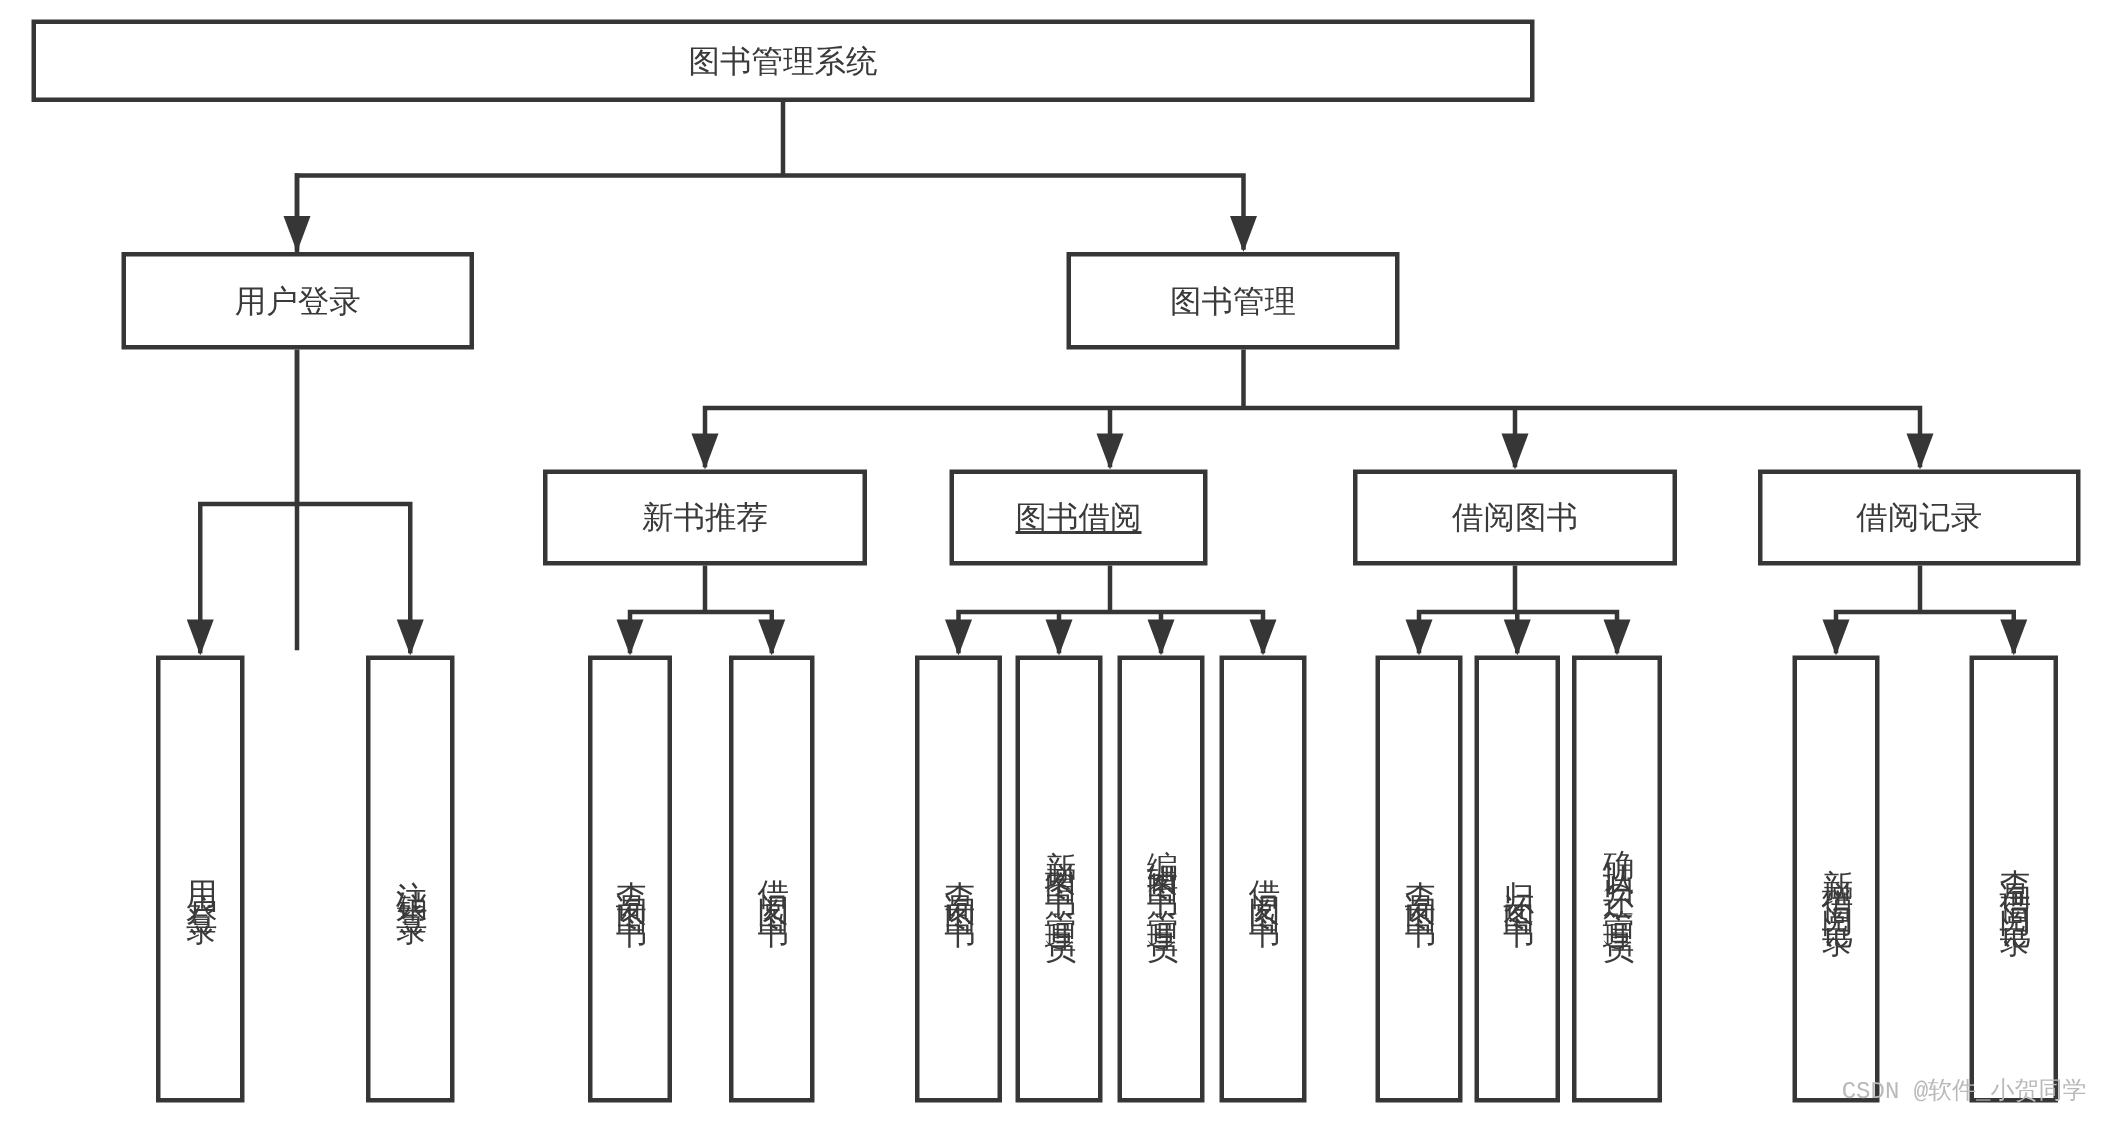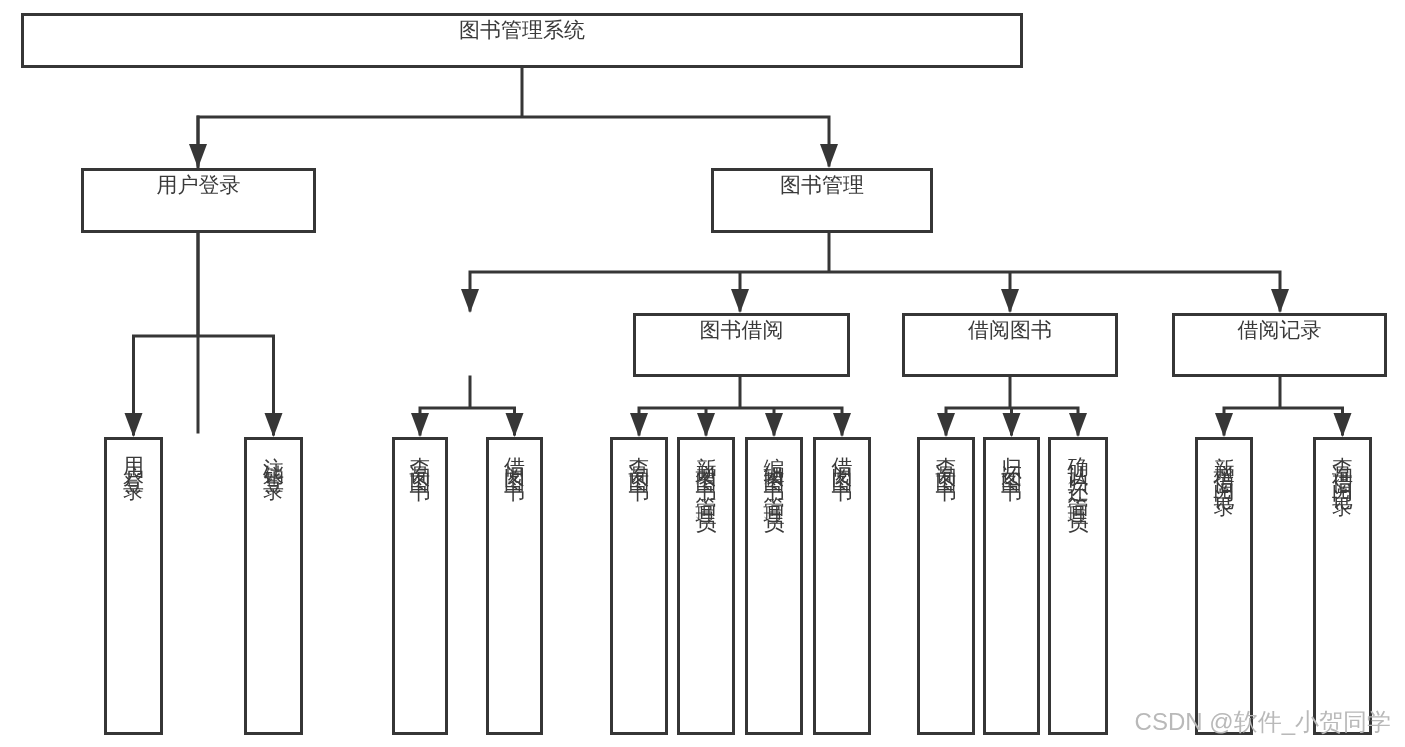--- a/index.html
+++ b/index.html
@@ -17,20 +17,21 @@
     left: 0; top: 0;
     width: 1405px; height: 747px;
     z-index: 1;
   }
   .node {
     position: absolute;
     box-sizing: border-box;
     background: #ffffff;
     border: 3px solid #363636;
     display: flex;
+    align-items: center;
     justify-content: center;
     z-index: 2;
   }
   .hlabel {
     font-size: 21px;
     color: #3a3a3a;
     white-space: nowrap;
   }
   .node.root  { left: 21px;  top: 13px;  width: 1002px; height: 55px; }
   .node.lvl2  { top: 168px; height: 65px; }
@@ -41,24 +42,25 @@
     text-orientation: mixed;
     font-size: 21px;
     letter-spacing: 8px;
     color: #3a3a3a;
     white-space: nowrap;
   }
   .watermark {
     position: absolute;
     right: 14px;
     bottom: 9px;
-    font-size: 24px;
+    font-size: 16px;
     color: #b9b9b9;
     z-index: 3;
     white-space: nowrap;
+    font-family: Liberation Mono, monospace;
   }
 </style>
 </head>
 <body>
 
 <div class="canvas">
 
   <svg class="wires" viewBox="0 0 1405 747" xmlns="http://www.w3.org/2000/svg">
     <g stroke="#363636" stroke-width="3" fill="none" stroke-linecap="square">
 
@@ -104,21 +106,24 @@
     <span class="hlabel">图书管理系统</span>
   </div>
 
   <div class="node lvl2" style="left:81px; width:235px;">
     <span class="hlabel">用户登录</span>
   </div>
   <div class="node lvl2" style="left:711px; width:222px;">
     <span class="hlabel">图书管理</span>
   </div>
 
-  <div class="node lvl3" style="left:633px; width:217px;">
+  <div class="node lvl3" style="left:362px; width:216px;">
+    <span class="hlabel">新书推荐</span>
+  </div>
+  <div class="node lvl3" style="left:633px; width:172px;text-decoration:underline;">
     <span class="hlabel">图书借阅</span>
   </div>
   <div class="node lvl3" style="left:902px; width:216px;">
     <span class="hlabel">借阅图书</span>
   </div>
   <div class="node lvl3" style="left:1172px; width:215px;">
     <span class="hlabel">借阅记录</span>
   </div>
 
   <div class="node leaf" style="left:104px; width:59px;">

